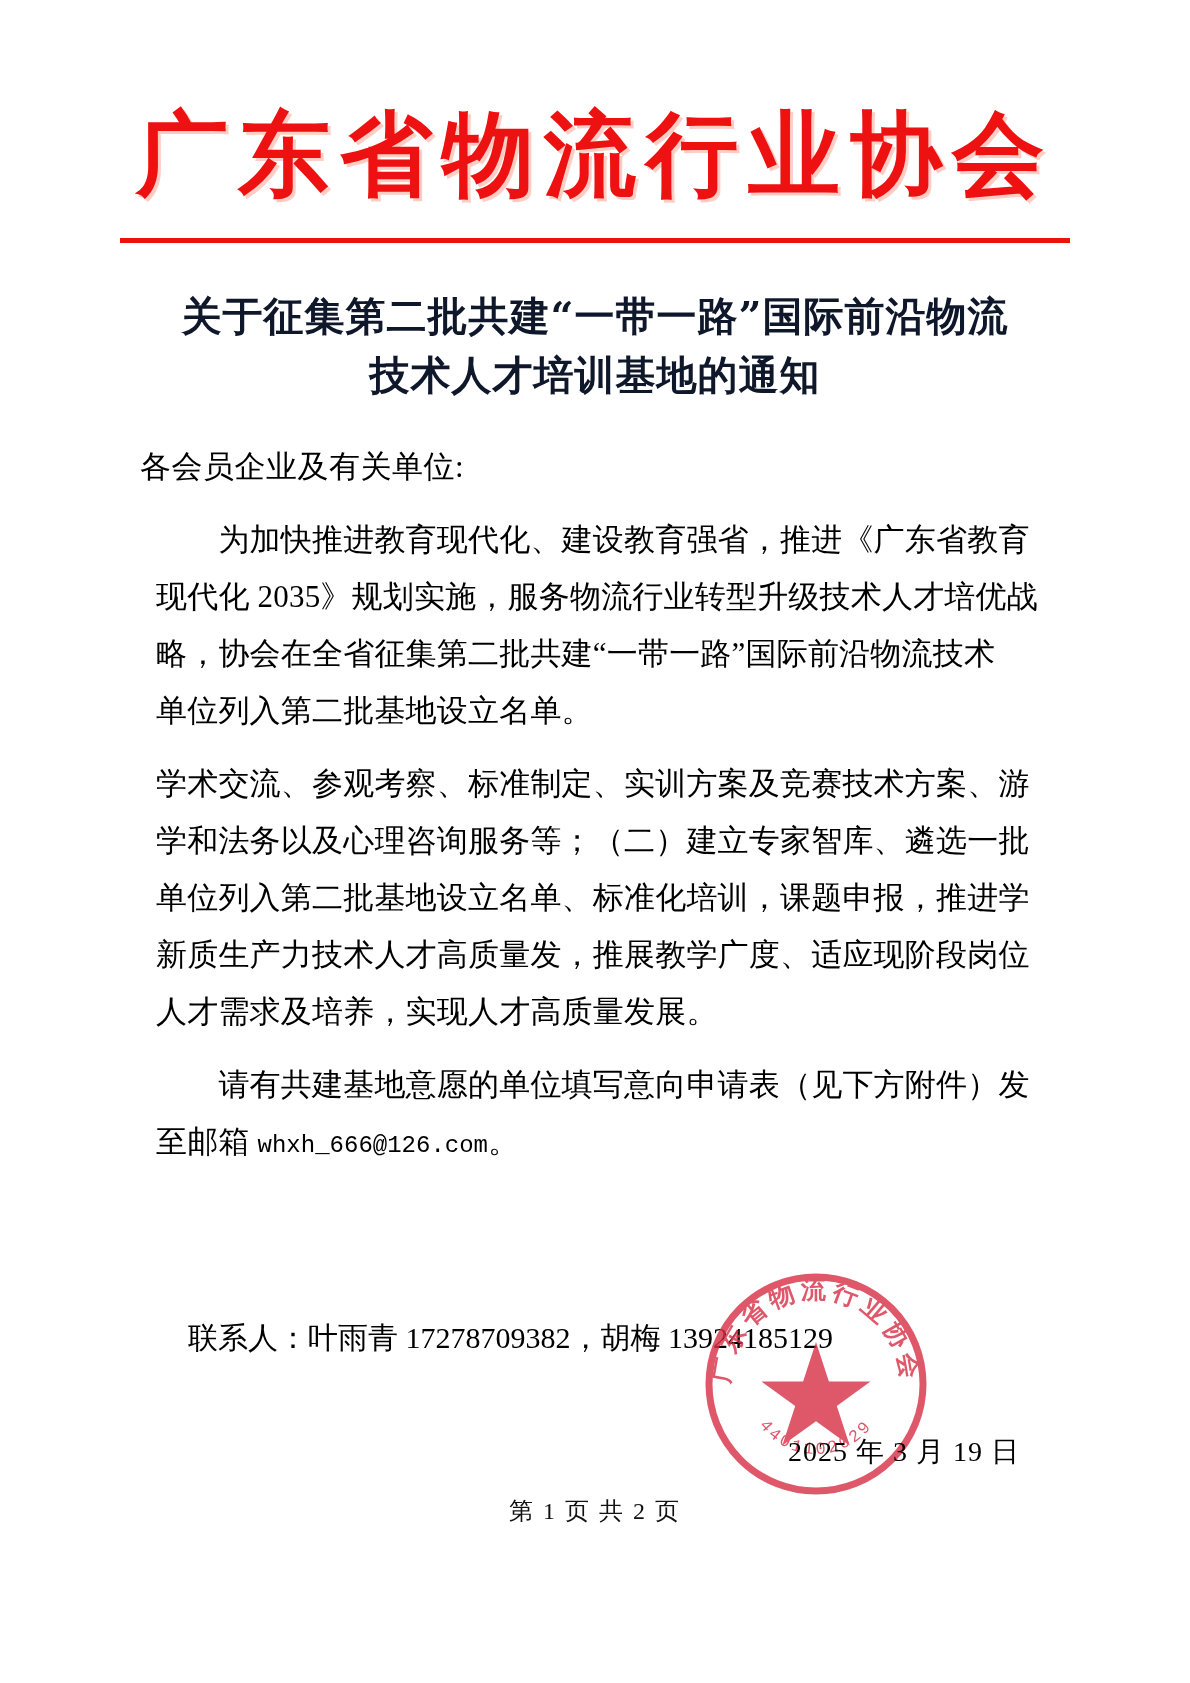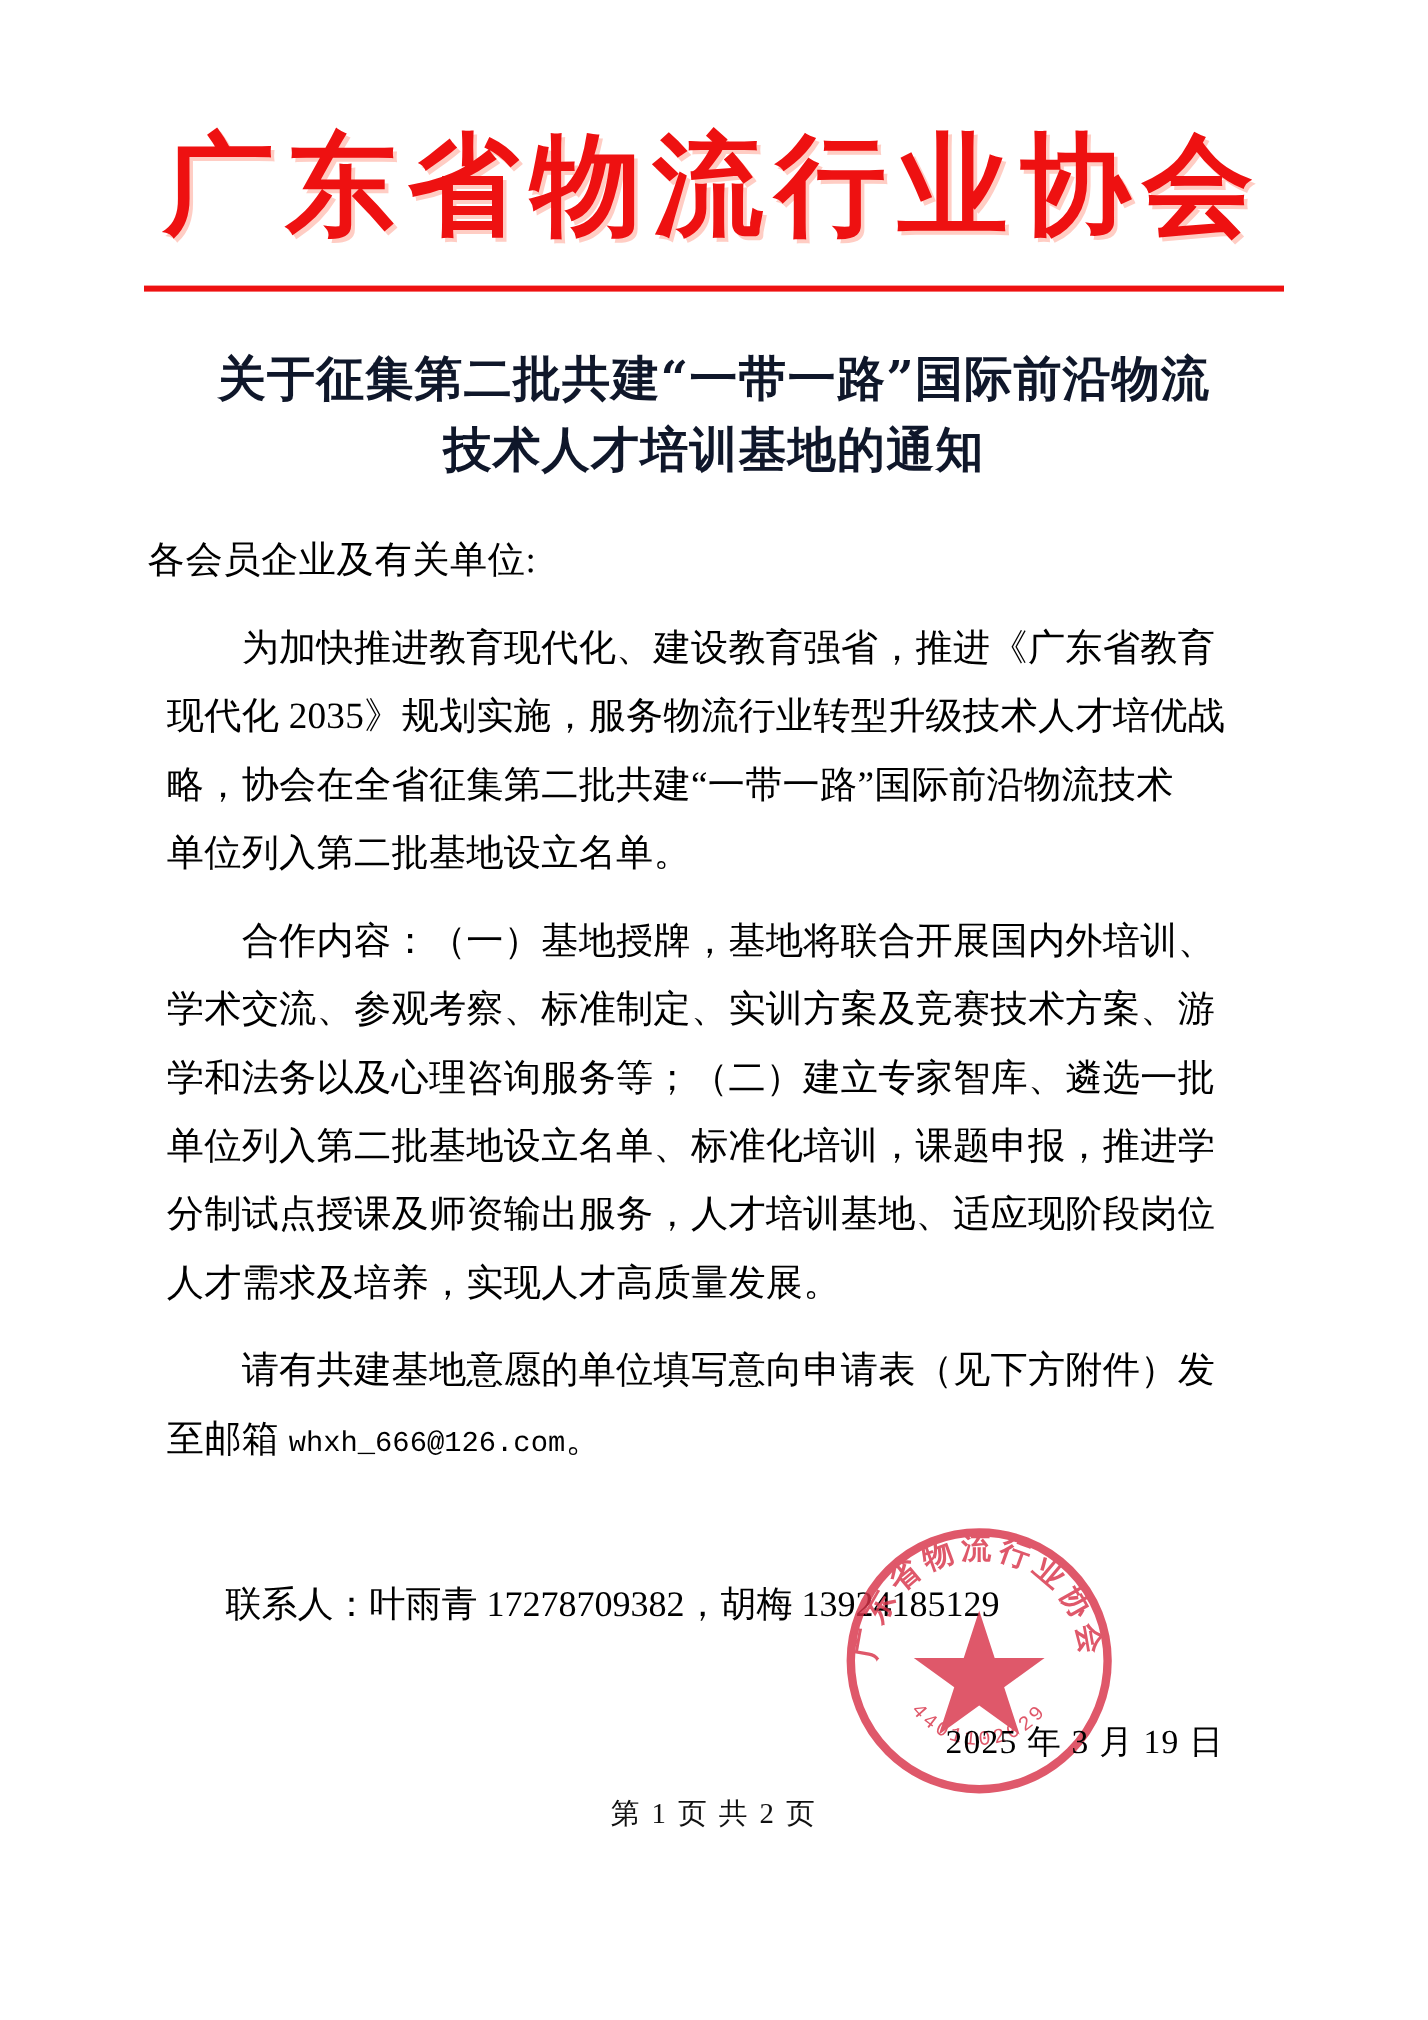--- a/index.html
+++ b/index.html
@@ -63,21 +63,21 @@
     color: #0f172a;
   }
   .doc-title .tl {
     display: block;
   }
 
   
   .body-block {
     position: absolute;
     top: 438px;
-    left: 123px;
+    left: 140px;
     width: 940px;
   }
   .salutation {
     font-size: 31px;
     line-height: 57px;
     letter-spacing: 0.5px;
   }
   .para {
     font-size: 31px;
     line-height: 57px;
@@ -161,25 +161,24 @@
     <div class="salutation">各会员企业及有关单位:</div>
 
     <p class="para">
       <span class="ln">　　为加快推进教育现代化、建设教育强省，推进《广东省教育</span>
       <span class="ln">现代化 2035》规划实施，服务物流行业转型升级技术人才培优战</span>
       <span class="ln">略，协会在全省征集第二批共建“一带一路”国际前沿物流技术</span>
       <span class="ln">单位列入第二批基地设立名单。</span>
     </p>
 
     <p class="para">
-      <span class="ln">　　合作内容：（一）基地授牌，基地将联合开展国内外培训、</span>
       <span class="ln">学术交流、参观考察、标准制定、实训方案及竞赛技术方案、游</span>
       <span class="ln">学和法务以及心理咨询服务等；（二）建立专家智库、遴选一批</span>
       <span class="ln">单位列入第二批基地设立名单、标准化培训，课题申报，推进学</span>
-      <span class="ln">分制试点授课及师资输出服务，人才培训基地、适应现阶段岗位</span>
+      <span class="ln">新质生产力技术人才高质量发，推展教学广度、适应现阶段岗位</span>
       <span class="ln">人才需求及培养，实现人才高质量发展。</span>
     </p>
 
     <p class="para">
       <span class="ln">　　请有共建基地意愿的单位填写意向申请表（见下方附件）发</span>
       <span class="ln"><span>至邮箱 </span><span class="mono">whxh_666@126.com</span><span>。</span></span>
     </p>
 
   </div>
 

